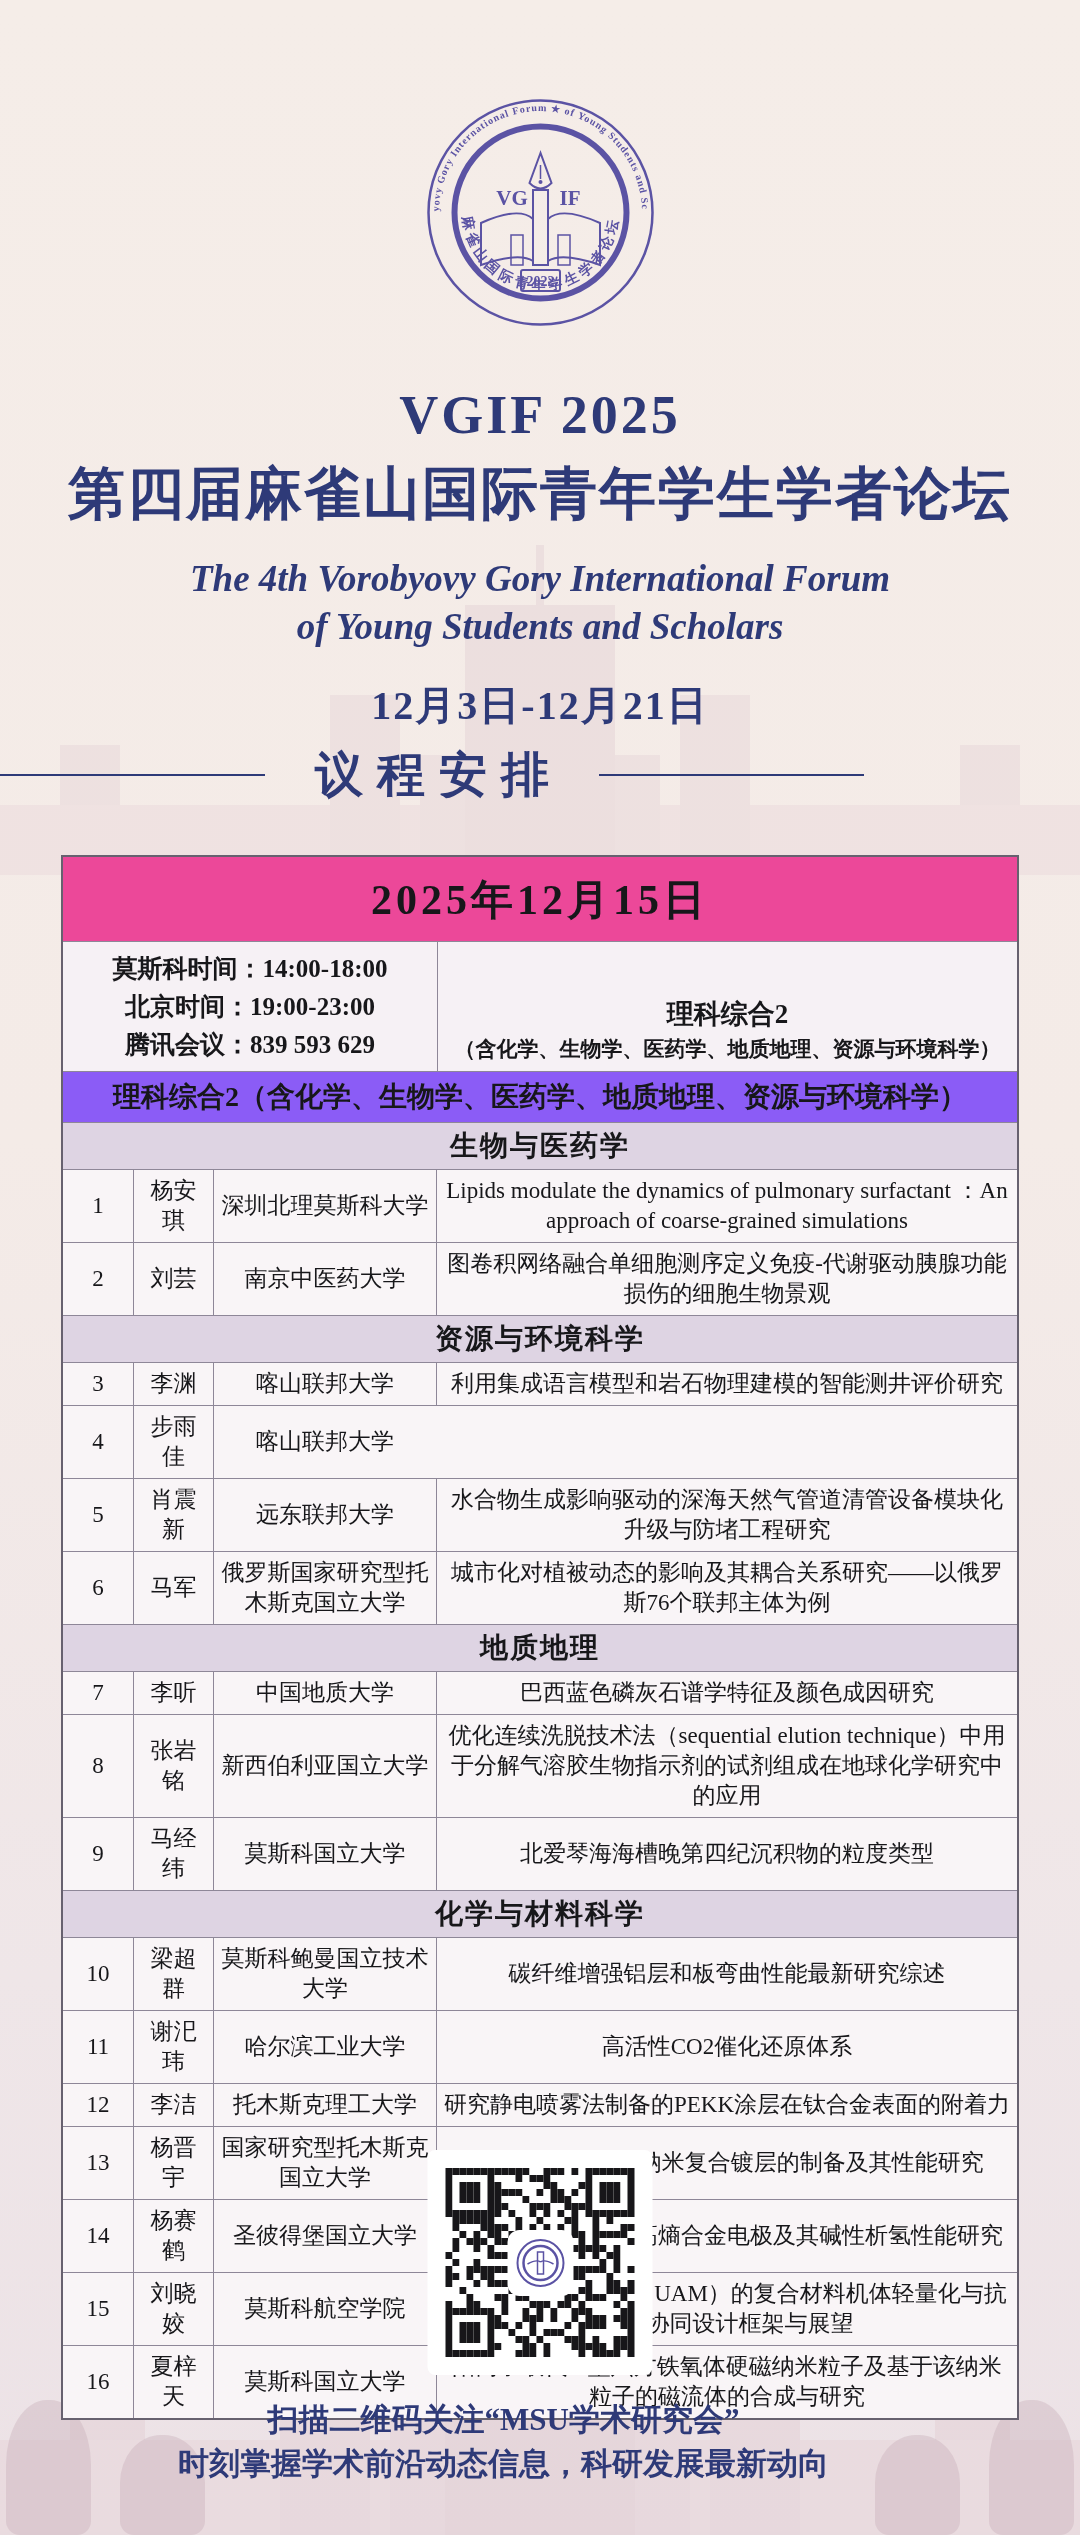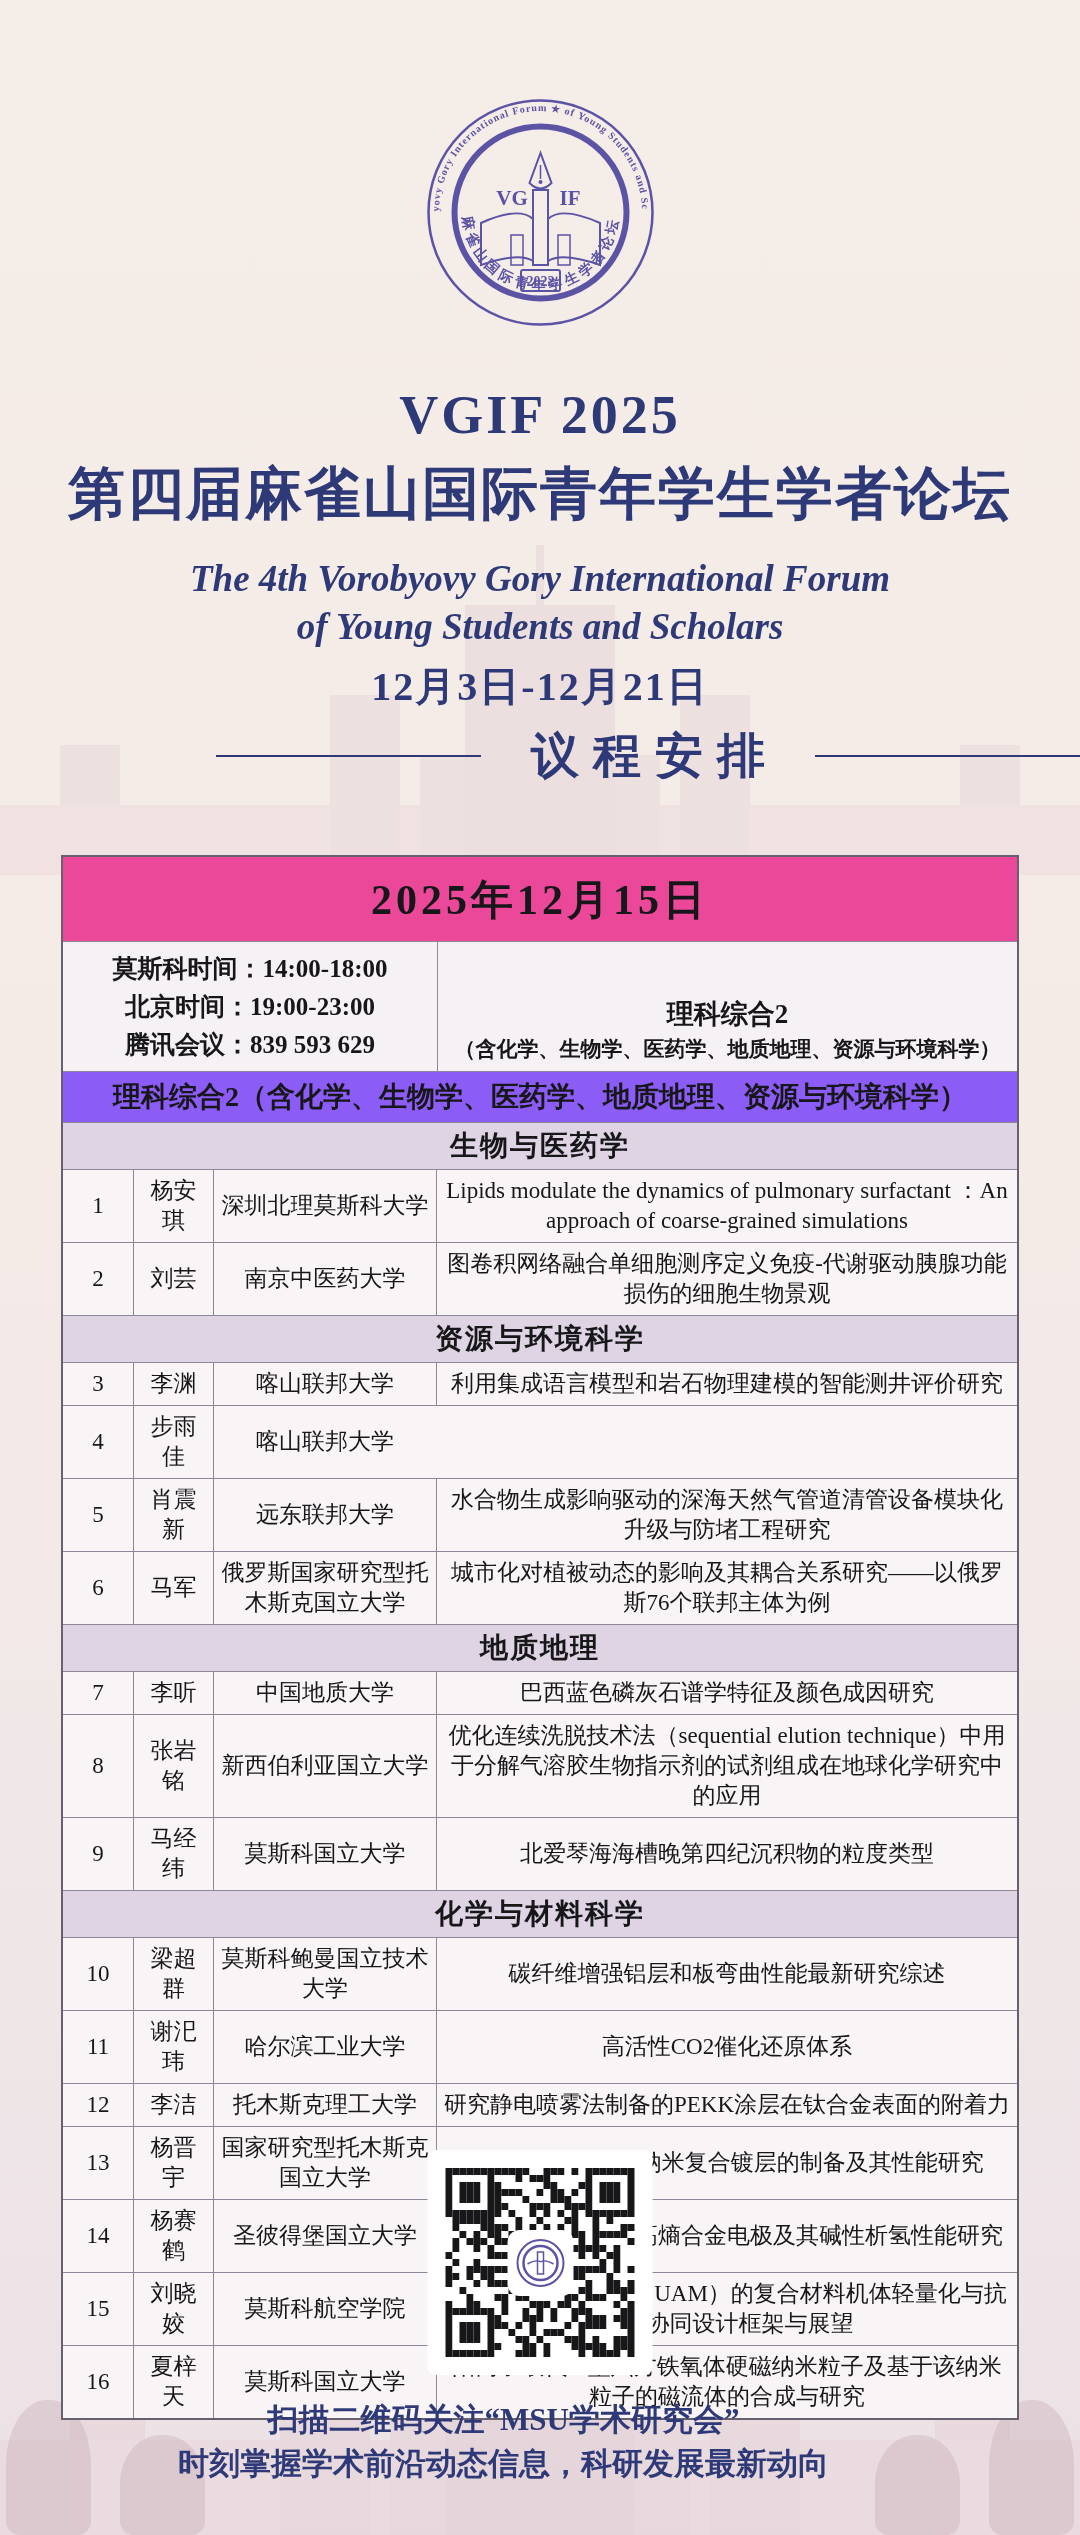--- a/index.html
+++ b/index.html
@@ -35,22 +35,22 @@
     background-size:10px 80px,190px 325px,300px 160px,90px 230px,90px 230px,1080px 95px,75px 170px,75px 170px;
     background-position:center 0,center 80px,center bottom,calc(50% - 215px) bottom,calc(50% + 215px) bottom,center bottom,70px bottom,calc(100% - 70px) bottom;}
   .tree{position:absolute;bottom:0;width:85px;height:135px;background:#c9b0ba;opacity:.4;
     border-radius:48% 48% 14px 14px;z-index:0;pointer-events:none;}
   
   .header{position:relative;z-index:1;text-align:center;color:#2e3a78;}
   .logo-wrap{padding-top:95px;}
   .title-en{font-size:54px;font-weight:bold;letter-spacing:3px;margin-top:50px;}
   .title-cn{font-size:57px;font-weight:bold;letter-spacing:2px;margin-top:10px;}
   .sub-en{font-size:37px;font-style:italic;font-weight:600;line-height:48px;margin-top:22px;}
-  .date-range{font-size:40px;font-weight:bold;letter-spacing:2px;margin-top:8px;}
-  .agenda{margin-top:10px;display:flex;align-items:center;justify-content:flex-end;gap:36px;padding-left:18px;}
+  .date-range{font-size:40px;font-weight:bold;letter-spacing:2px;margin-top:27px;}
+  .agenda{margin-top:10px;display:flex;align-items:center;justify-content:flex-start;gap:36px;}
   .agenda .rule{width:265px;height:2px;background:#2e3a78;}
   .agenda .agenda-text{font-size:48px;font-weight:bold;letter-spacing:14px;text-indent:14px;}
   
   .schedule-table{position:absolute;z-index:1;top:855px;left:61px;width:958px;
     border:2px solid #67616f;background:#f9f5f7;color:#17171a;box-sizing:border-box;}
   .t-date{background:#ec4899;font-size:42px;font-weight:bold;text-align:center;
     padding:15px 0 13px;letter-spacing:4px;border-bottom:1px solid #8e8798;}
   .t-info{display:grid;grid-template-columns:375px 1fr;background:#f6f1f5;border-bottom:1px solid #8e8798;}
   .t-info-left{padding:10px 4px;border-right:1px solid #8e8798;display:flex;flex-direction:column;
     justify-content:flex-end;gap:5px;font-weight:bold;font-size:25px;text-align:center;}

